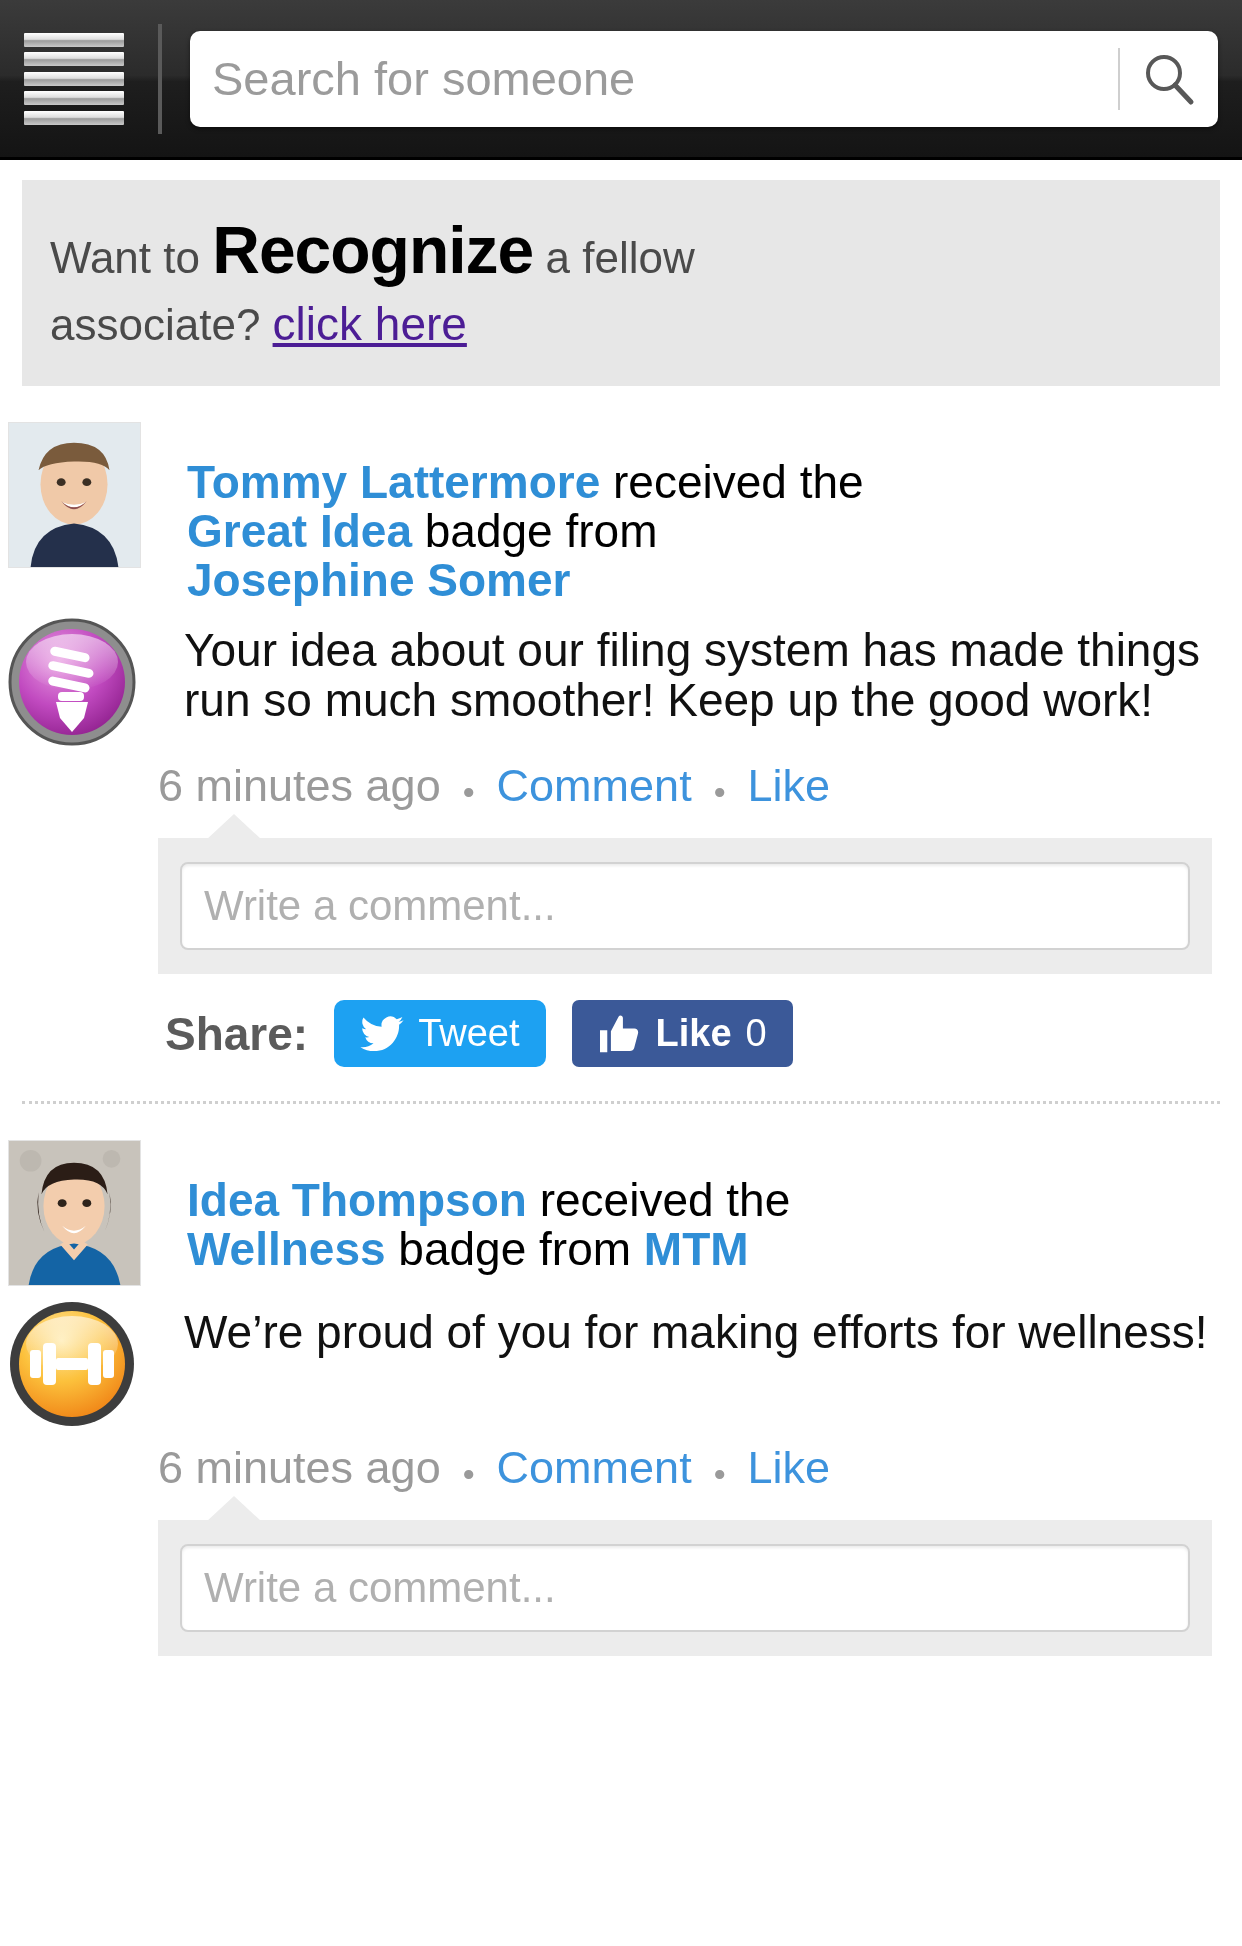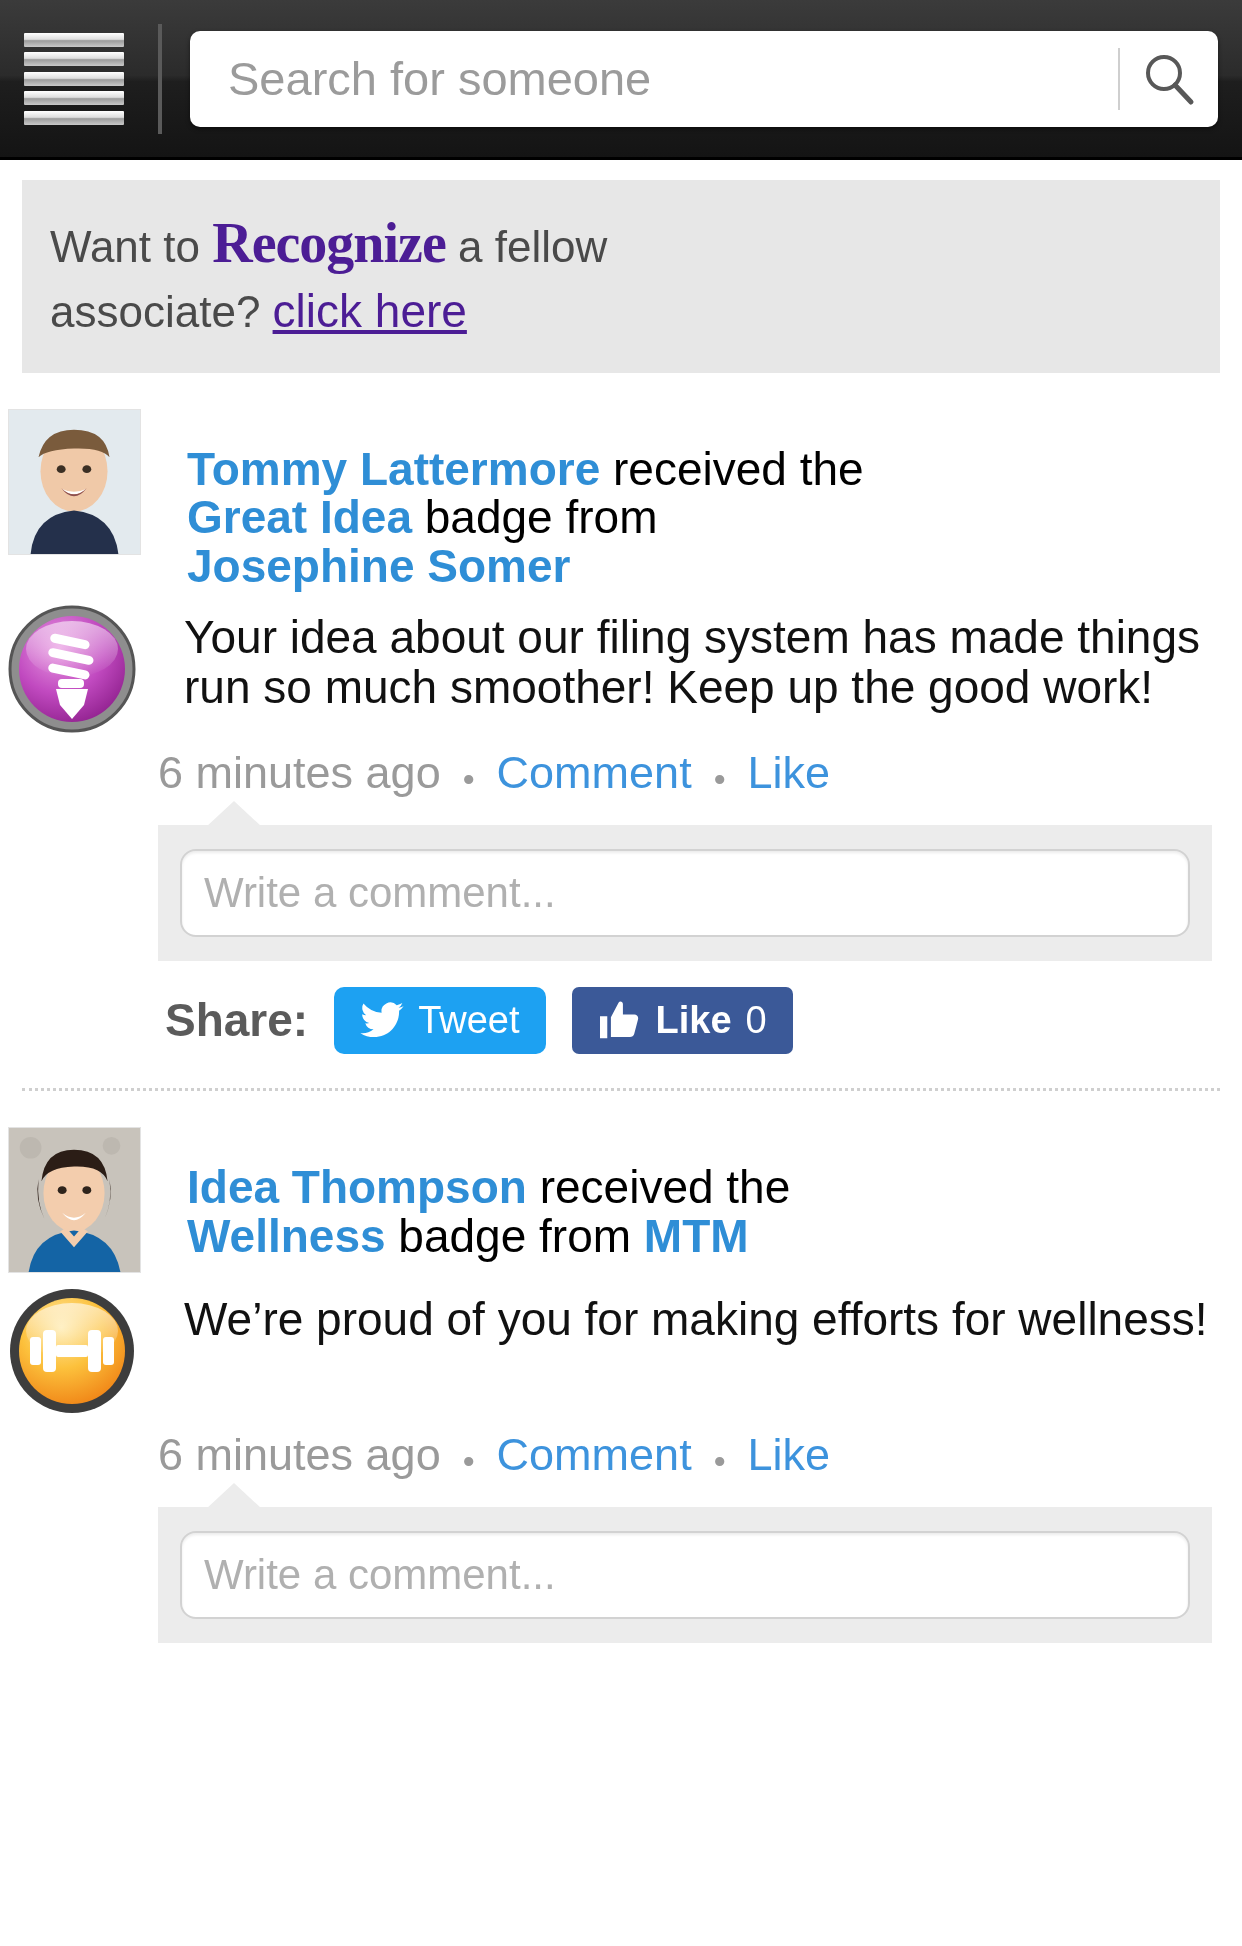--- a/index.html
+++ b/index.html
@@ -57,21 +57,20 @@
   }
   .searchbox input {
     flex: 1 1 auto;
     border: none;
     outline: none;
     background: transparent;
     font-family: "Liberation Sans", sans-serif;
     font-size: 47px;
     color: #3c3c3c;
     padding: 0 22px;
-    margin-left: 16px;
   }
   .searchbox input::placeholder { color: #9b9b9b; }
   .search-sep { width: 2px; height: 62px; background: #cfcfcf; flex: 0 0 auto; }
   .search-btn {
     width: 98px; height: 96px;
     display: flex; align-items: center; justify-content: center;
     flex: 0 0 auto;
     background: transparent;
     border: none;
     cursor: pointer;
@@ -81,25 +80,24 @@
   .page { padding: 0; background: #fff; }
 
   .promo {
     margin: 20px 22px 0 22px;
     background: #e7e7e7;
     padding: 26px 28px 30px 28px;
     line-height: 1.34;
   }
   .promo-line { font-size: 44px; color: #4a4a4a; }
   .promo-strong {
-    color: #4c1d95;
+    color: #000000;
     font-weight: bold;
-    font-size: 56px;
+    font-size: 66px;
     letter-spacing: -1px;
-    font-family: Liberation Serif, serif;
   }
   .promo-link { color: #4c1d95; font-size: 46px; }
 
   
   .post { padding: 0 8px; position: relative; }
   .post-head { display: flex; align-items: flex-start; padding-top: 36px; }
   .avatar {
     width: 133px; height: 146px;
     flex: 0 0 auto;
     overflow: hidden;
@@ -155,21 +153,21 @@
     width: 0; height: 0;
     border-left: 28px solid transparent;
     border-right: 28px solid transparent;
     border-bottom: 26px solid #ececec;
   }
   .comment-input {
     width: 100%;
     height: 88px;
     background: #fff;
     border: 2px solid #d2d2d2;
-    border-radius: 16px;
+    border-radius: 8px;
     outline: none;
     font-family: "Liberation Sans", sans-serif;
     font-size: 42px;
     color: #333;
     padding: 0 22px;
     box-shadow: inset 0 2px 3px rgba(0,0,0,.08);
   }
   .comment-input::placeholder { color: #b0b0b0; }
 
   .share-row {

